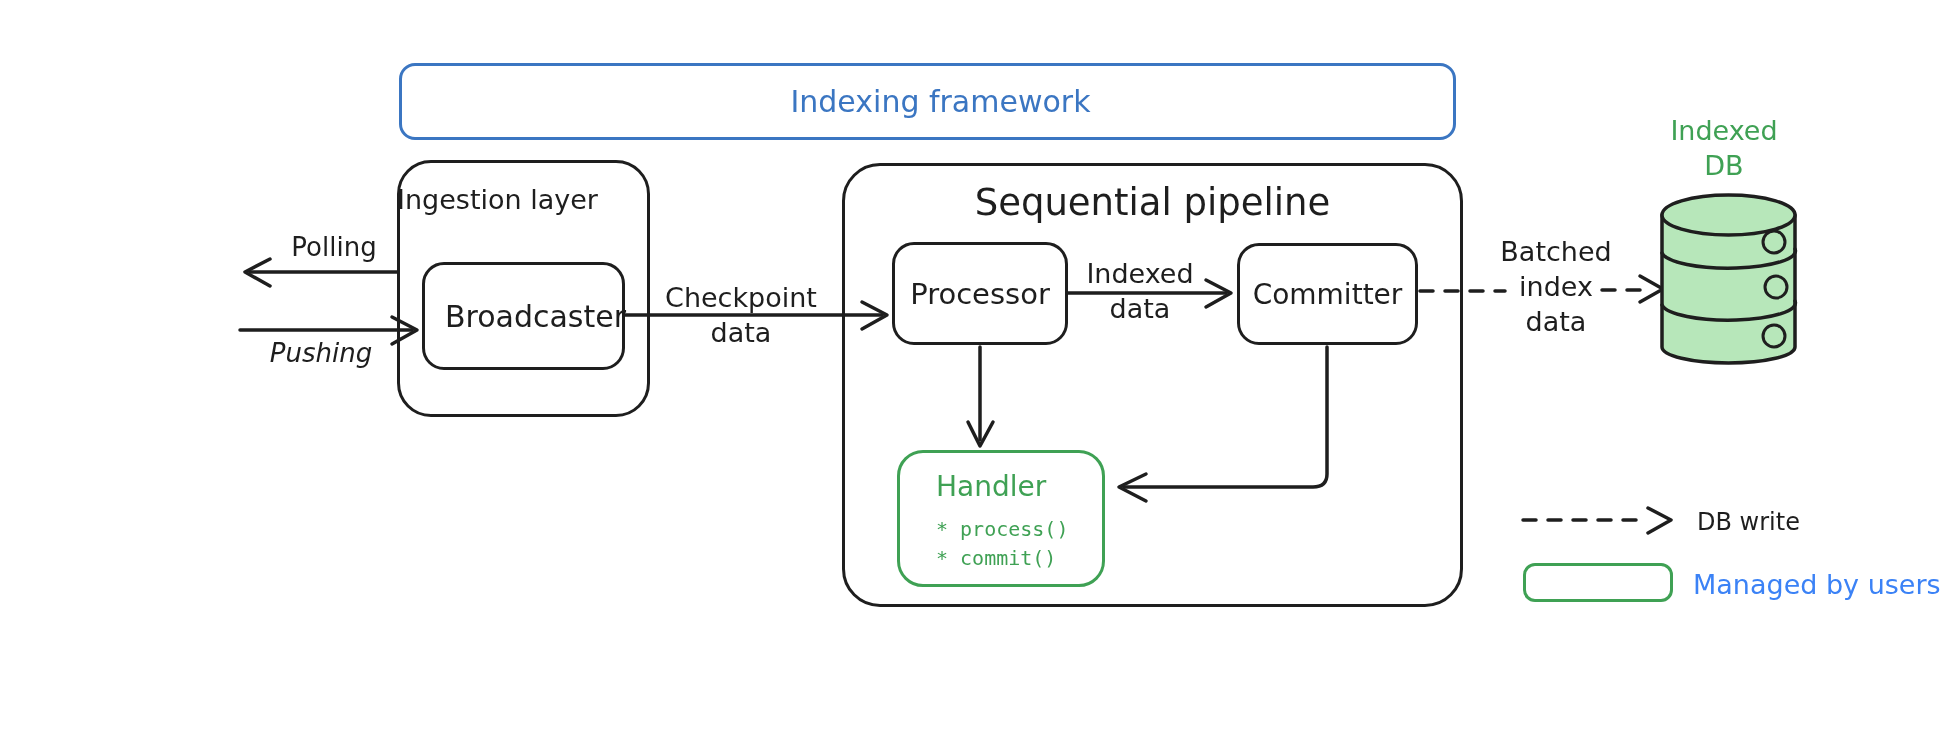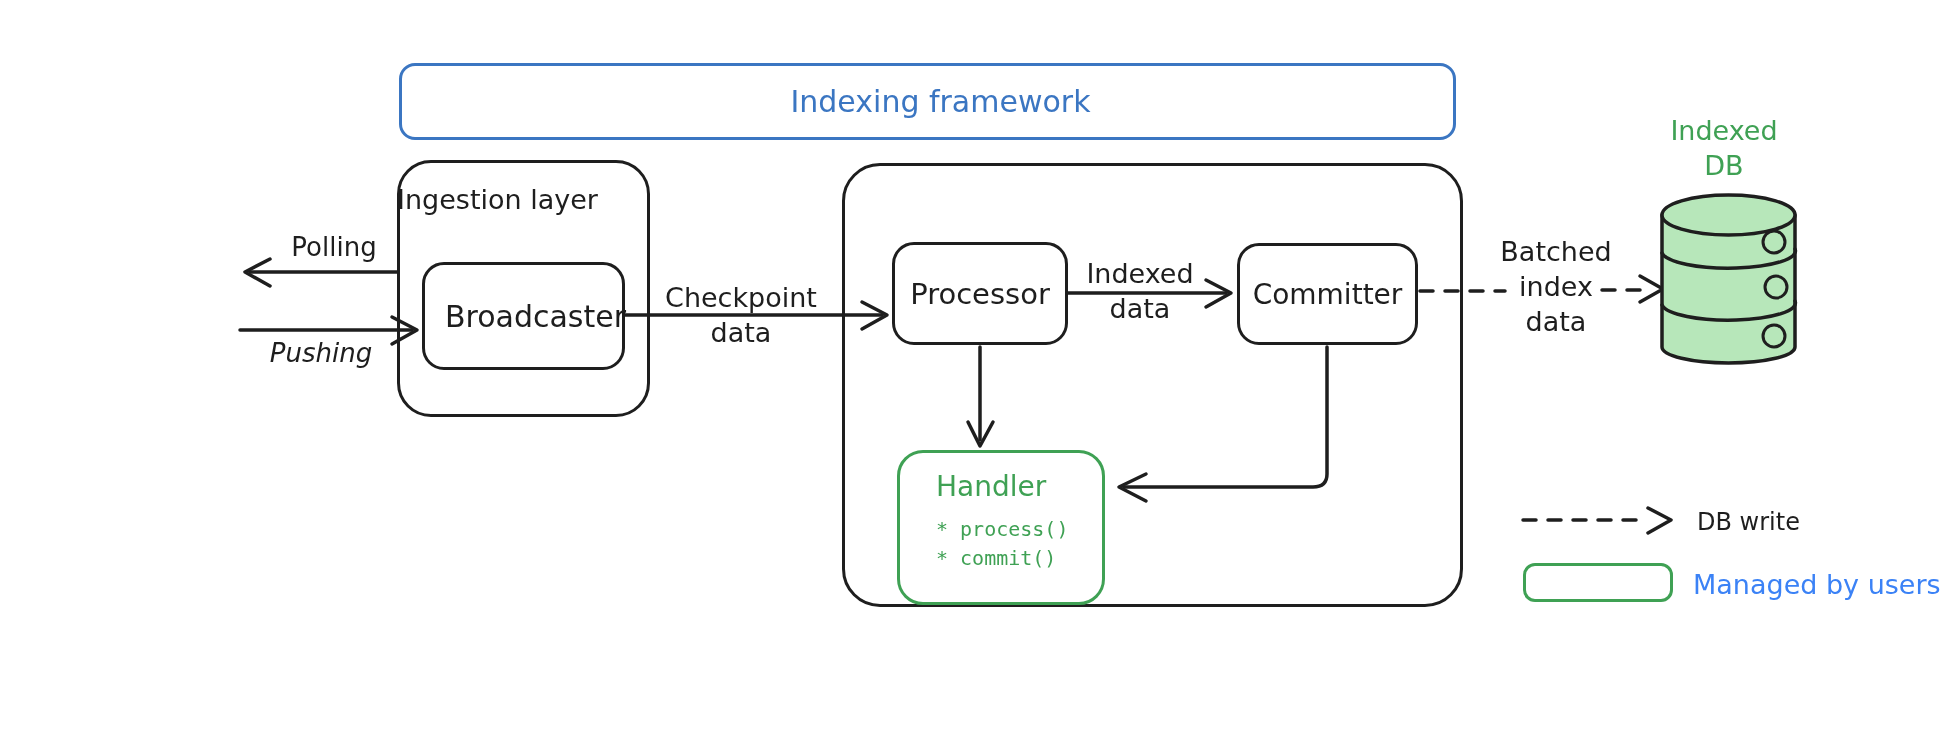--- a/index.html
+++ b/index.html
@@ -15,21 +15,21 @@
   
   .data-source{left:38px;top:257px;width:202px;height:115px;font-size:31px;}
   .ingestion{left:397px;top:160px;width:253px;height:257px;border-radius:34px;background:transparent;}
   .ingestion-title{position:absolute;left:397px;top:184px;width:253px;font-size:27px;}
   .broadcaster{left:422px;top:262px;width:203px;height:108px;border-radius:22px;font-size:30px;padding-left:24px;}
   
   .pipeline{left:842px;top:163px;width:621px;height:444px;border-radius:38px;background:transparent;}
   .pipeline-title{position:absolute;left:842px;top:181px;width:621px;text-align:center;font-size:37px;}
   .processor{left:892px;top:242px;width:176px;height:103px;border-radius:22px;font-size:29px;}
   .committer{left:1237px;top:243px;width:181px;height:102px;border-radius:22px;font-size:28px;}
-  .handler{left:897px;top:450px;width:208px;height:155px;border:3px solid #3fa154;border-radius:26px;padding:17px 0 4px 36px;color:#3fa154;}
+  .handler{left:897px;top:450px;width:208px;height:137px;border:3px solid #3fa154;border-radius:26px;padding:17px 0 4px 36px;color:#3fa154;}
   .handler-title{font-size:28px;margin-bottom:12px;}
   .handler-method{font-family:"DejaVu Sans Mono","Liberation Mono",monospace;font-size:20px;line-height:29px;}
   
   .edge-label{position:absolute;font-size:26px;text-align:center;transform:translate(-50%,-50%);white-space:pre;line-height:35px;}
   .lbl-polling{left:334px;top:247px;}
   .lbl-pushing{left:321px;top:353px;font-style:italic;}
   .lbl-checkpoint{left:741px;top:315px;font-size:27px;}
   .lbl-indexed{left:1140px;top:291px;font-size:27px;}
   .lbl-batched{left:1556px;top:286px;font-size:27px;}
   .lbl-indexed-db{left:1724px;top:148px;font-size:27px;color:#3fa154;}
@@ -52,20 +52,21 @@
   </div>
 
 
   <div class="node rounded ingestion"></div>
   <div class="ingestion-title">Ingestion layer</div>
   <div class="node rounded label-center broadcaster">
     <span>Broadcaster</span>
   </div>
 
   <div class="node rounded pipeline"></div>
+  <div class="pipeline-title">Sequential pipeline</div>
   <div class="node rounded label-center processor">
     <span>Processor</span>
   </div>
   <div class="node rounded label-center committer">
     <span>Committer</span>
   </div>
   <div class="node handler">
     <div class="handler-title">Handler</div>
     <div class="handler-method">* process()</div>
     <div class="handler-method">* commit()</div>

